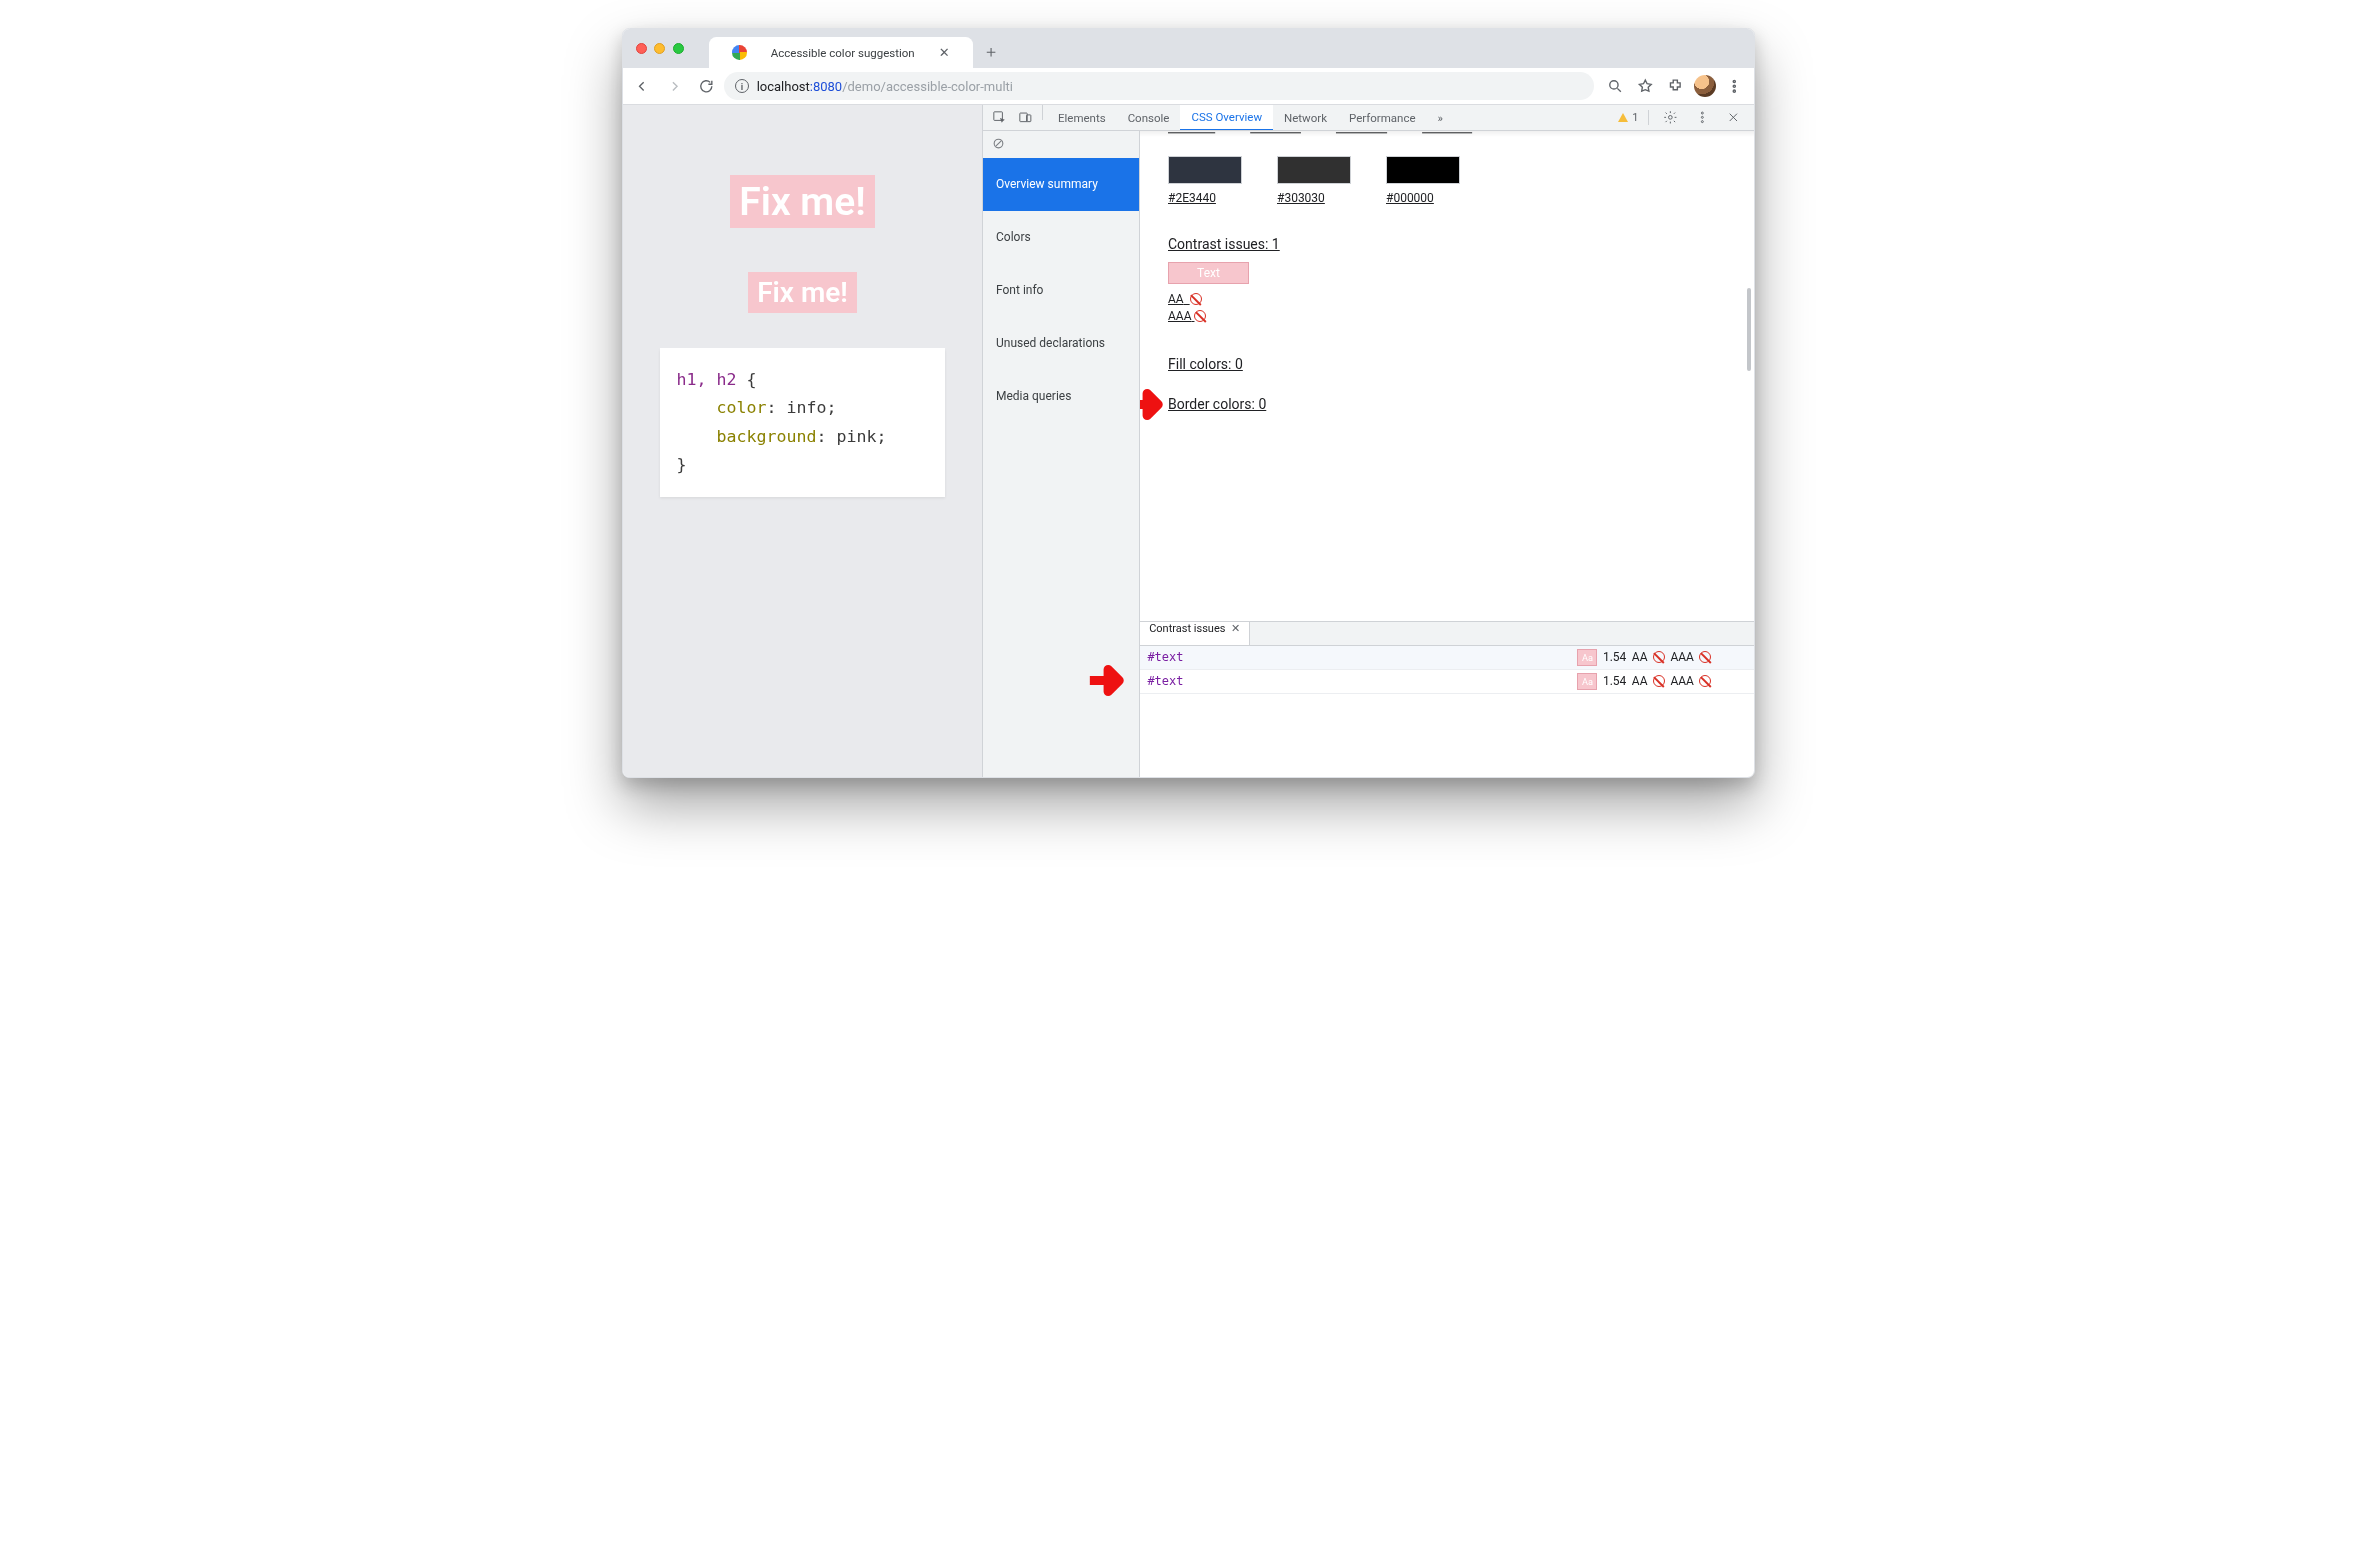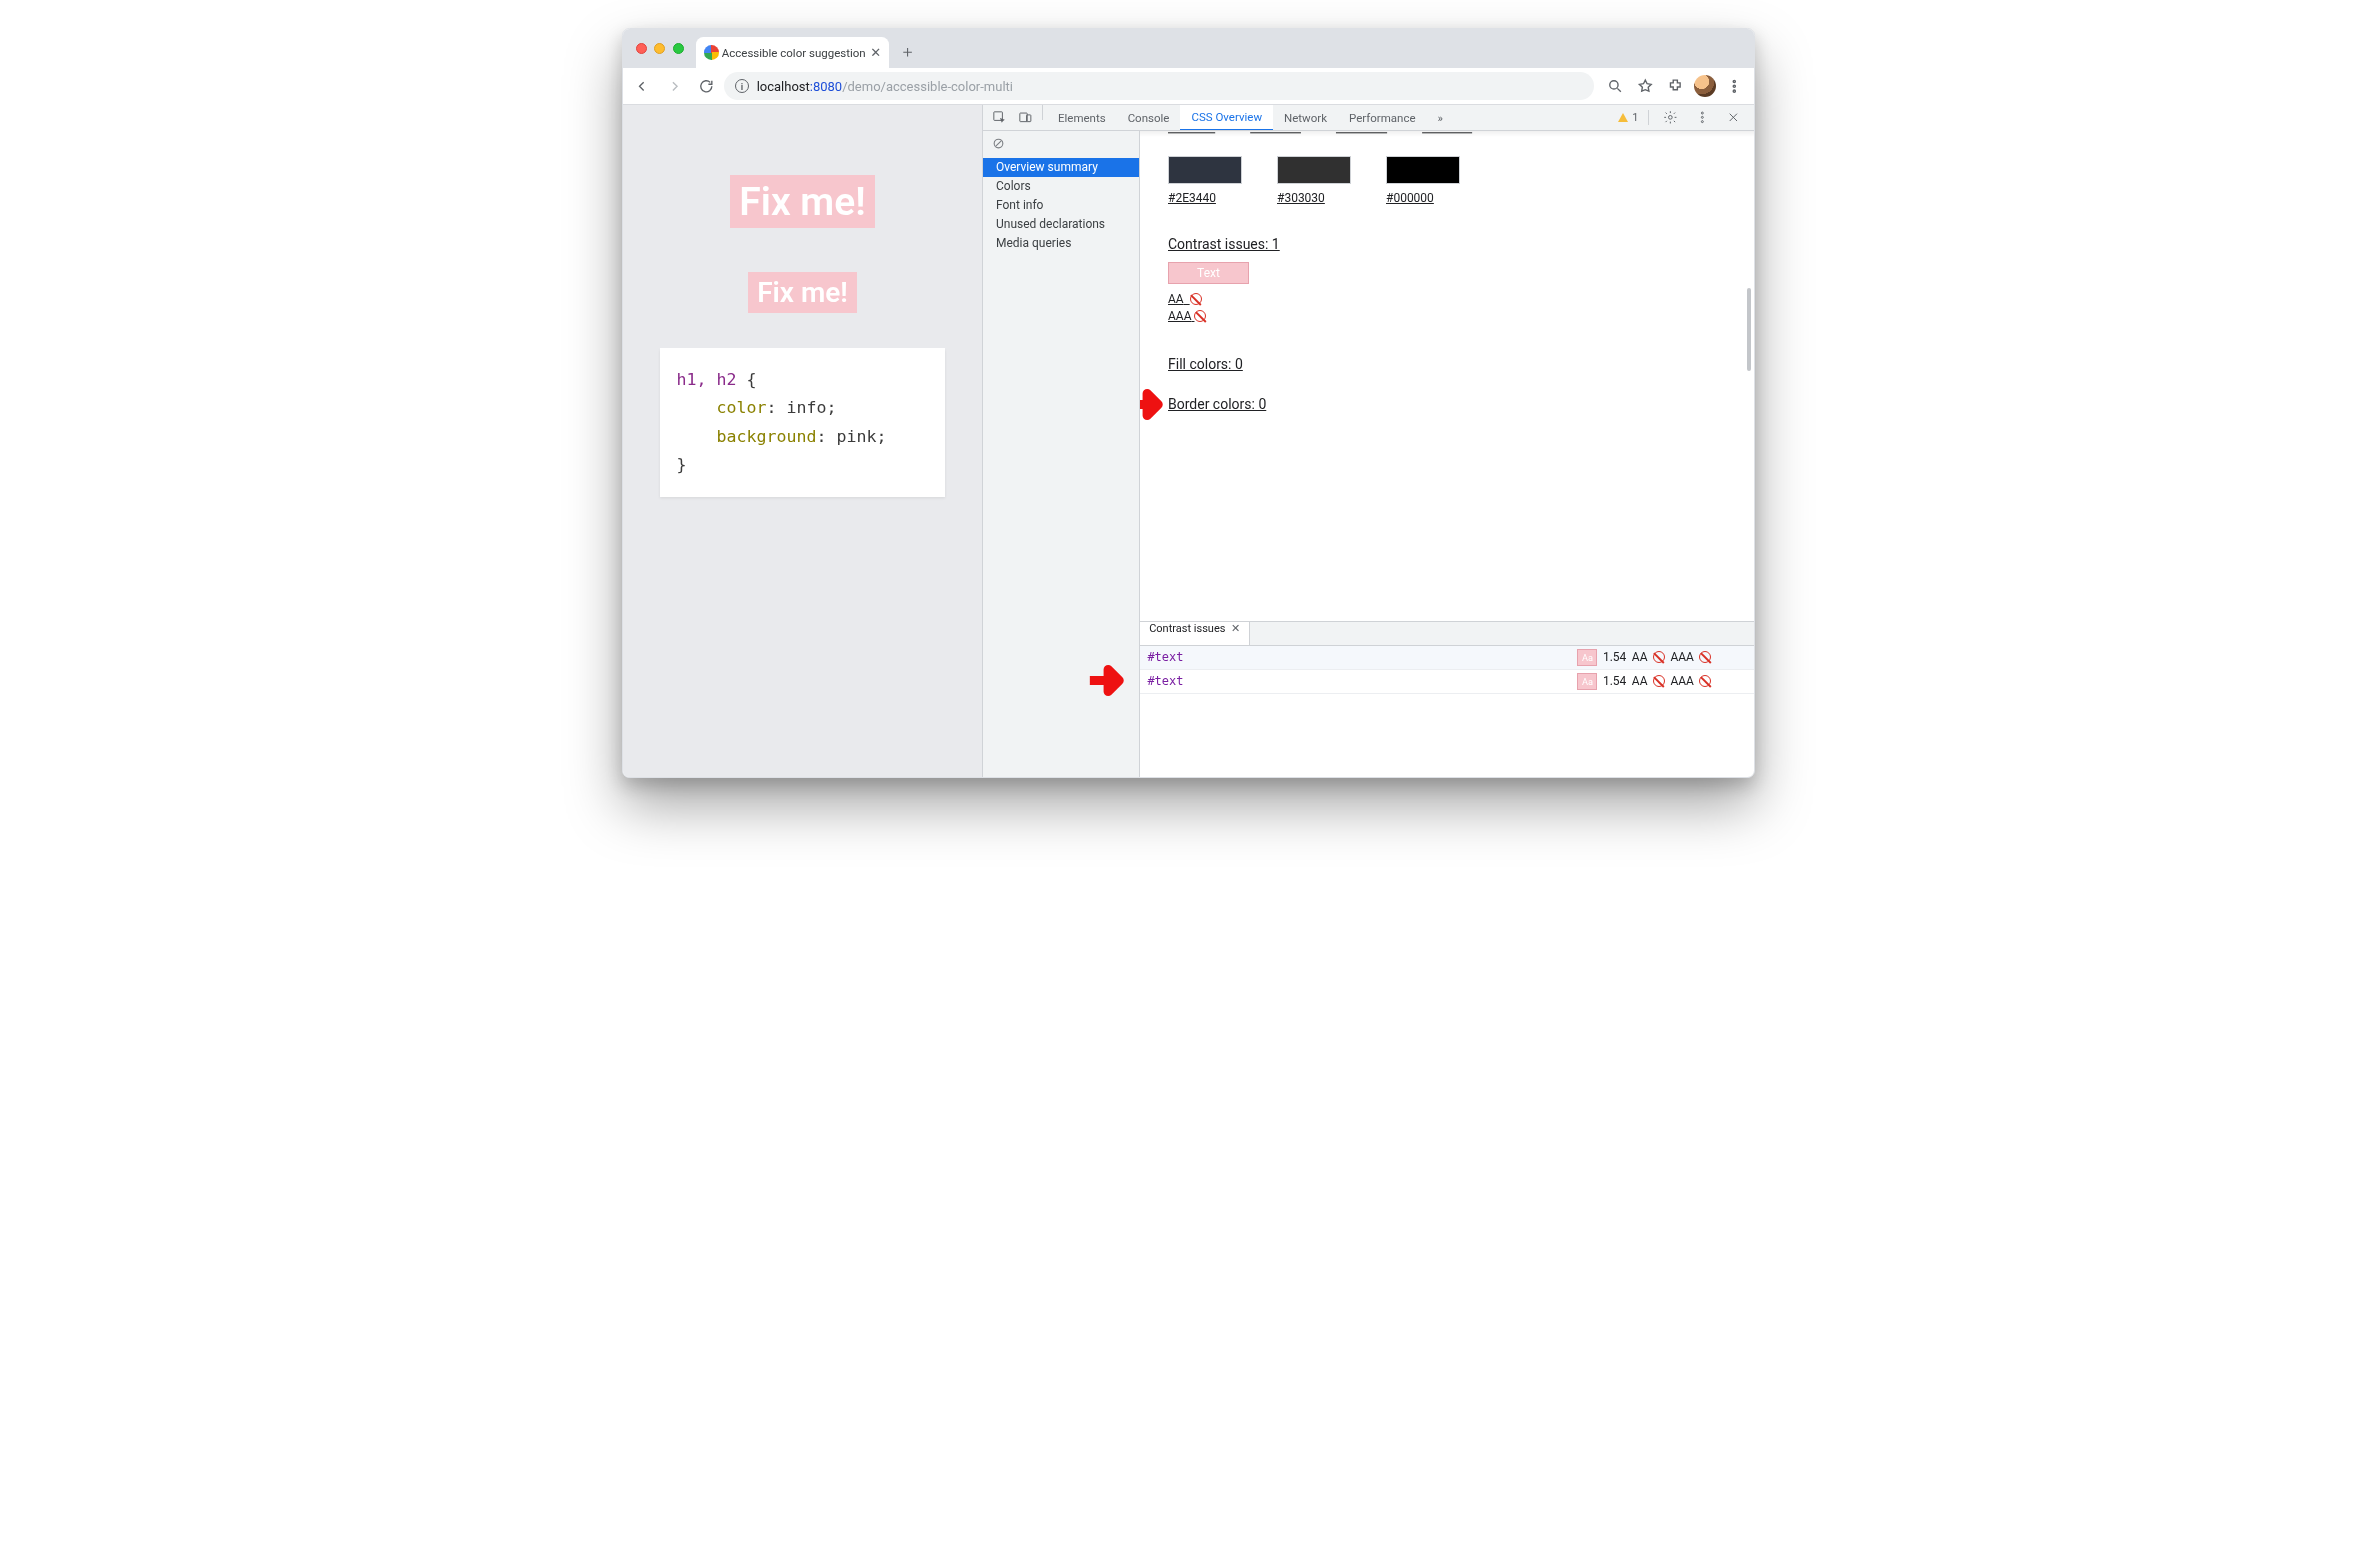--- a/index.html
+++ b/index.html
@@ -30,22 +30,22 @@
       align-items: flex-end;
       padding: 0 7.4px;
     }
     .traffic-lights { display:flex; gap:7.4px; align-items:center; height:39px; padding:0 7.4px 0 5.5px;}
     .traffic-lights .dot { width:11px; height:11px; border-radius:50%; }
     .dot.red{background:#ff5f57;border:0.5px solid #e1443d;}
     .dot.yellow{background:#febc2e;border:0.5px solid #dfa022;}
     .dot.green{background:#28c840;border:0.5px solid #1bad2e;}
     .tab {
       background:#fff; height:31px; border-radius:7.4px 7.4px 0 0;
-      display:flex; align-items:center; gap:3px; padding:0 8px;
-      font-size:11.5px; color:#3c4043; position:relative; margin-left:5px;
+      display:flex; align-items:center; gap:24px; padding:0 23px;
+      font-size:11.5px; color:#3c4043; position:relative; margin-left:18px;
       min-width: 193px;
     }
     .tab .favicon{width:14.7px;height:14.7px;border-radius:50%;background:conic-gradient(#ea4335 0 25%,#fbbc05 0 50%,#34a853 0 75%,#4285f4 0);}
     .tab .title{flex:1; white-space:nowrap; overflow:hidden; text-overflow:ellipsis;}
     .tab .close{font-size:13px;color:#5f6368;}
     .newtab{width:26px;height:26px;display:flex;align-items:center;justify-content:center;color:#5f6368;font-size:16.6px;margin-left:5.5px;margin-bottom:2.8px;}
     
     .toolbar{
       height:37px;background:#fff;display:flex;align-items:center;gap:3.7px;padding:0 5.5px;border-bottom:0.9px solid #dadce0;
     }
@@ -84,21 +84,21 @@
     .dt-tab.active{color:#1a73e8;border-bottom:1.8px solid #1a73e8;background:#fff;}
     .dt-right{margin-left:auto;display:flex;align-items:center;gap:5.5px;padding-right:3.7px;}
     .warn-badge{display:flex;align-items:center;gap:3.7px;font-size:11px;color:#5f6368;}
     .warn-tri{width:0;height:0;border-left:5.5px solid transparent;border-right:5.5px solid transparent;border-bottom:9.2px solid #f6bd3a;position:relative;}
     .dt-divider{width:0.9px;height:14.7px;background:#cfd2d6;margin:0 3.7px;}
     
     .cssov{flex:1;display:flex;min-height:0;}
     .cssov-sidebar{width:157px;border-right:0.9px solid #d0d3d7;background:#f1f3f4;display:flex;flex-direction:column;font-size:12px;color:#3c4043;}
     .cssov-sidebar .nope{padding:5.5px 9.2px;}
     .cssov-sidebar .nope svg{width:13px;height:13px;}
-    .side-item{padding:2px 13px;line-height:1.25;}
+    .side-item{padding:19px 13px;line-height:1.25;}
     .side-item.active{background:#1a73e8;color:#fff;}
     .cssov-main{flex:1;display:flex;flex-direction:column;min-width:0;}
     .cssov-scroll{flex:1;overflow:auto;padding:0 0 22px 28px;position:relative;text-decoration:underline;}
     .scroll-shadow{position:absolute;top:0;left:0;right:0;height:5.5px;background:linear-gradient(rgba(0,0,0,.06),transparent);}
     .hex-row{display:flex;gap:35px;font-size:12px;color:#202124;margin-top:-7.4px;}
     .hex-row.cut{color:#3c4043;}
     .hex-row.cut span{transform:translateY(-3.7px);}
     .swatch-row{display:flex;gap:35px;margin-top:18.4px;}
     .swatch{width:74px;height:28px;border:0.9px solid #cfd2d6;}
     .label-row{display:flex;gap:35px;font-size:12px;margin-top:7.4px;}

